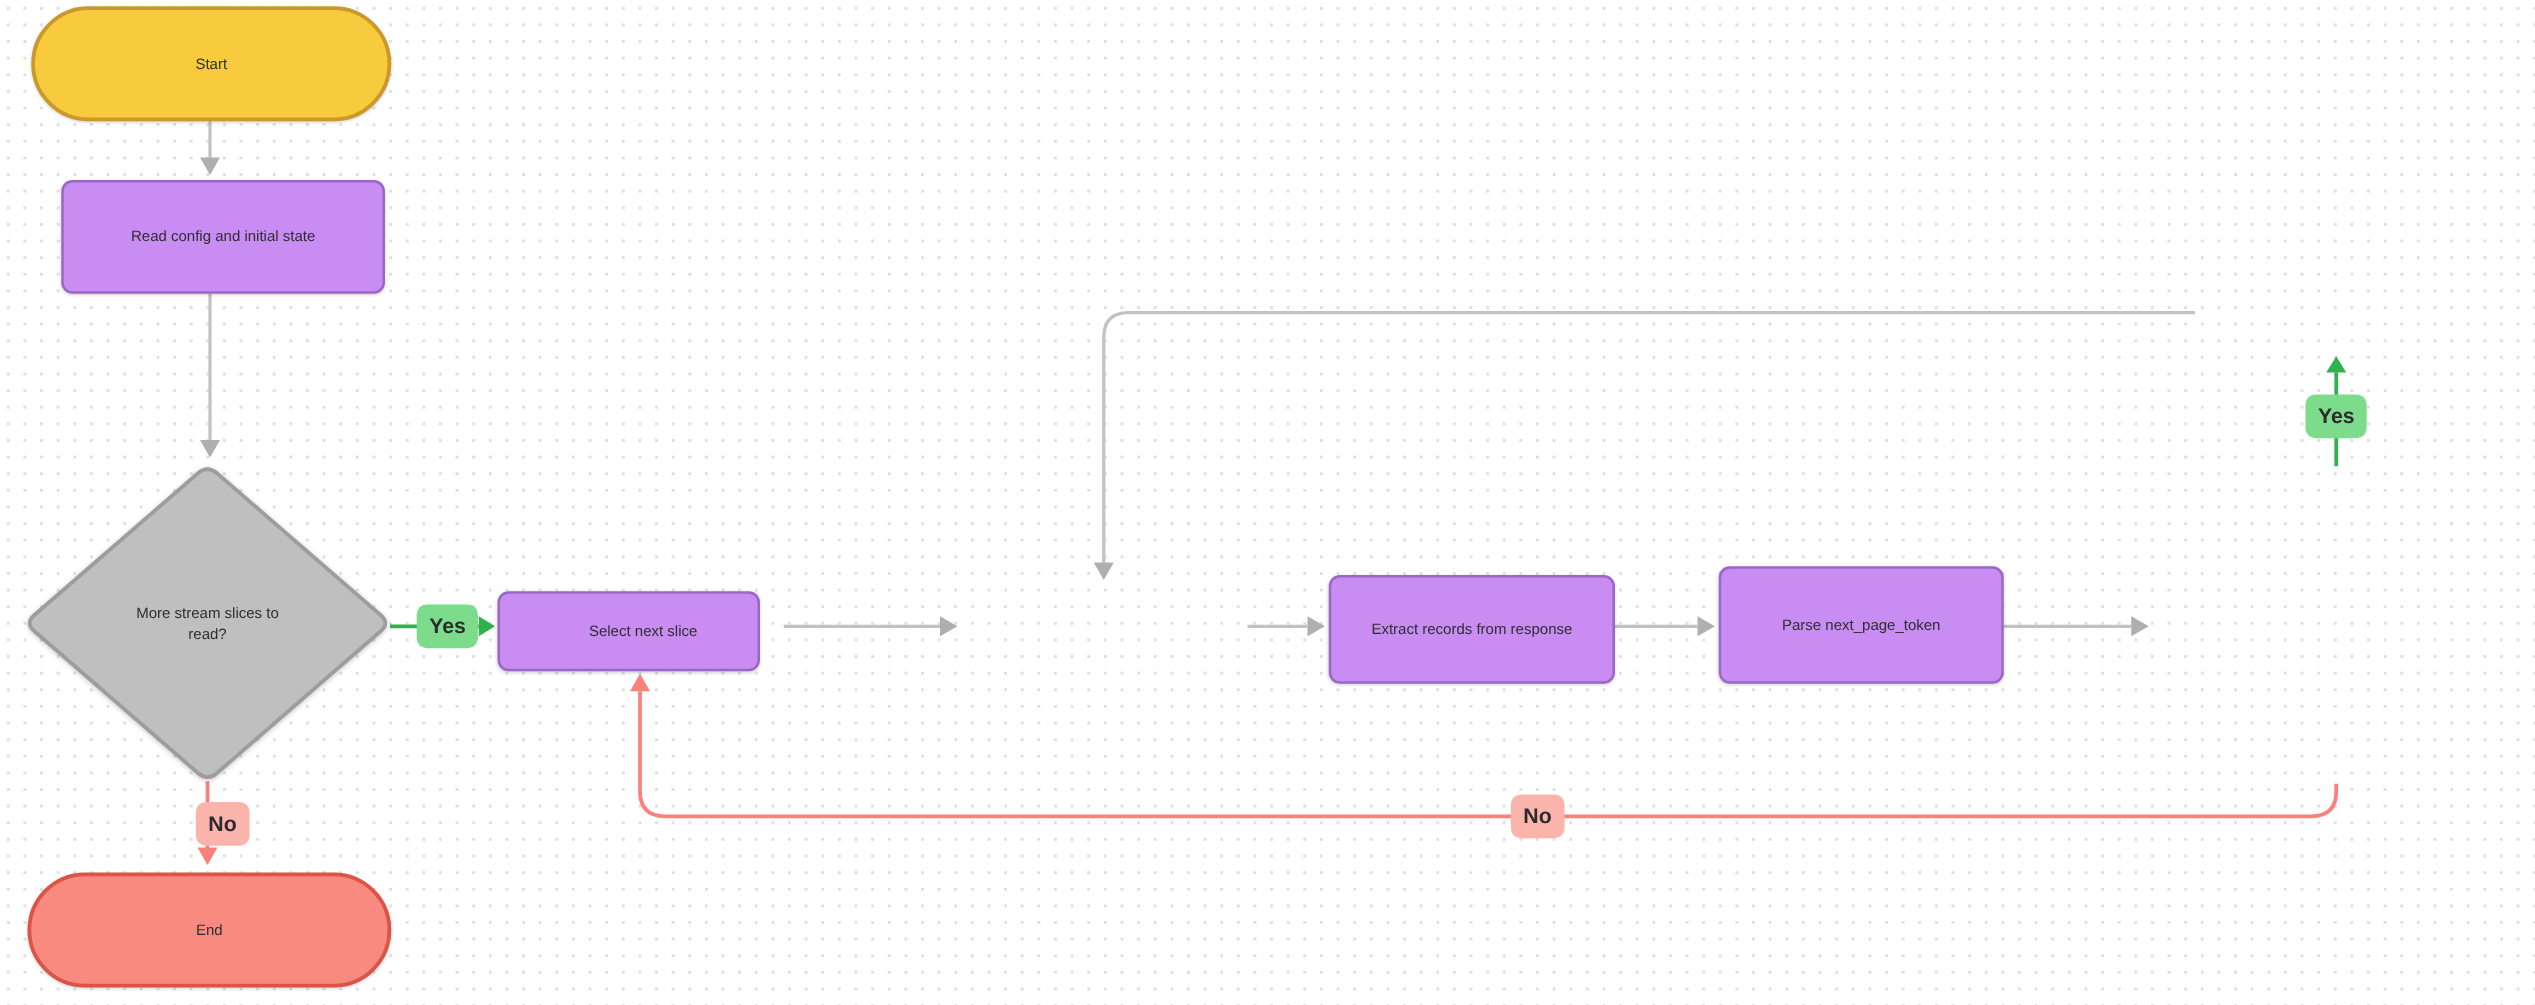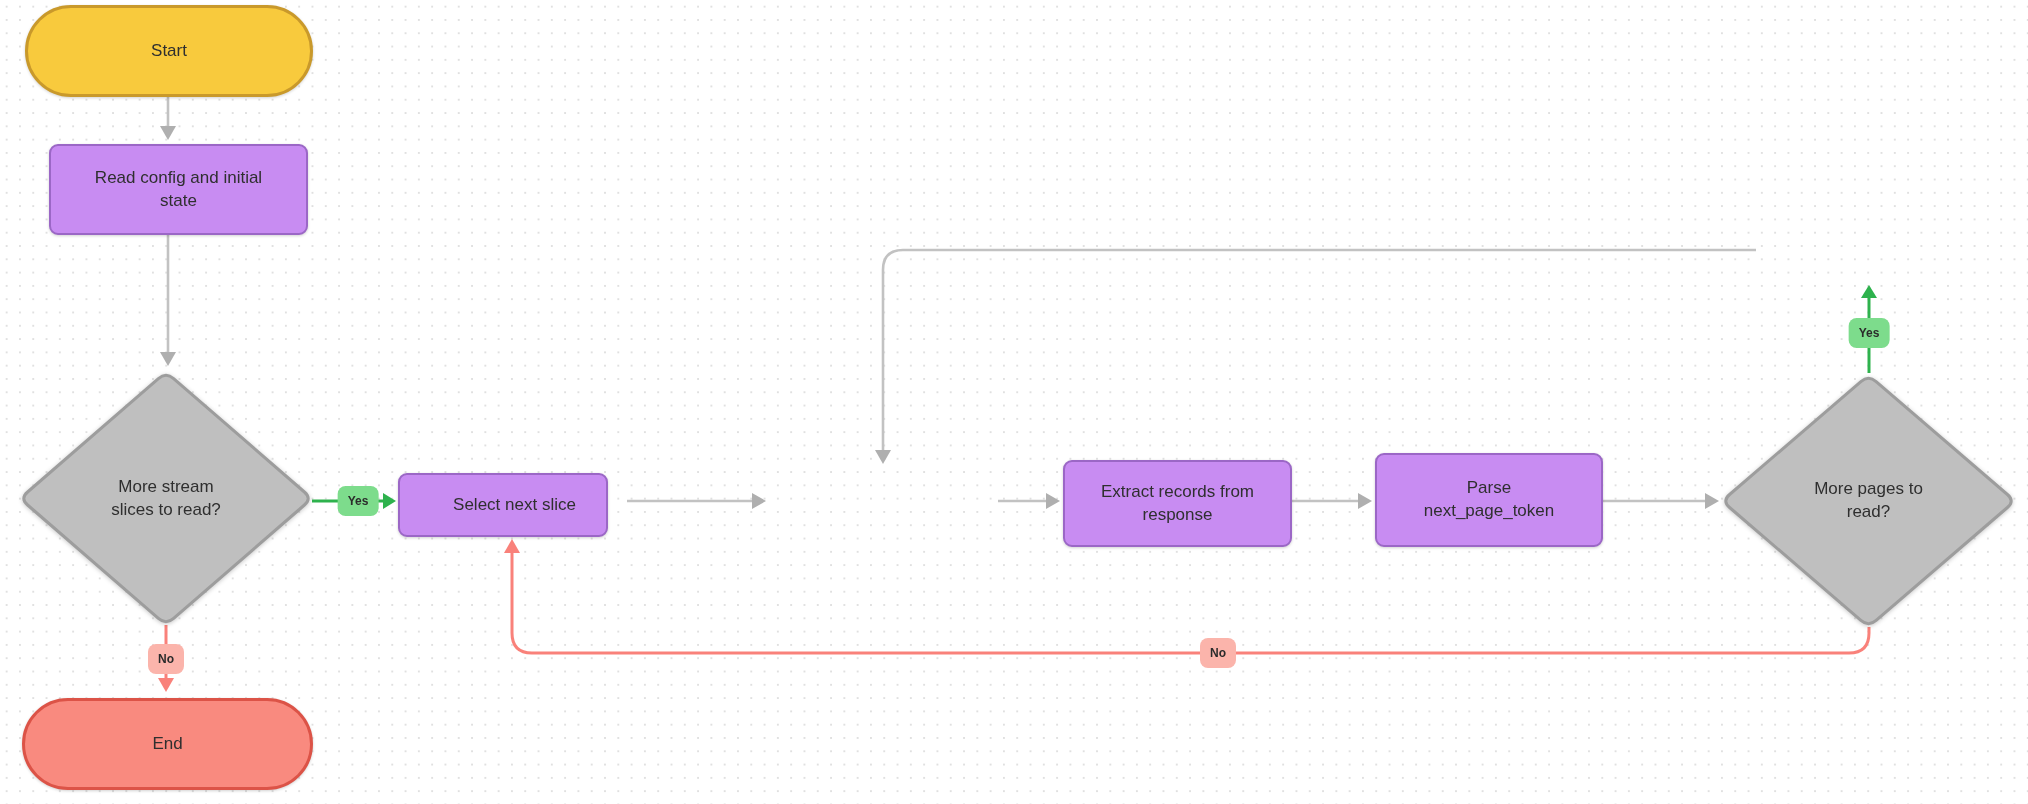--- a/index.html
+++ b/index.html
@@ -27,21 +27,21 @@
   .head-green  { fill: var(--yes-edge, #2eb24d);       stroke: none; }
   .head-red    { fill: var(--no-edge, #f9817a);        stroke: none; }
 
   .node {
     position: absolute;
     box-sizing: border-box;
     display: flex;
     align-items: center;
     justify-content: center;
     text-align: center;
-    font-size: 17px;
+    font-size: 12px;
     font-weight: 500;
     line-height: 1.35;
     box-shadow: 0 1px 3px rgba(0,0,0,0.18);
   }
   .terminal-start {
     background: var(--terminal-start-fill, #f8ca3d);
     border: 3px solid var(--terminal-start-border, #c9992b);
     border-radius: 46px;
   }
   .terminal-end {
@@ -71,29 +71,29 @@
   .diamond path {
     fill: var(--decision-fill, #bfbfbf);
     stroke: var(--decision-border, #9d9d9d);
     stroke-width: 3;
   }
   .diamond .diamond-label { position: relative; }
 
   .edge-label {
     position: absolute;
     transform: translate(-50%, -50%);
-    font-size: 12px;
+    font-size: 17px;
     font-weight: 600;
     padding: 9px 10px;
     border-radius: 8px;
     line-height: 1;
     color: #2b2b2b;
   }
   .label-yes { background: var(--yes-label-fill, #7ddc8c); }
-  .label-no  { background: var(--no-label-fill, #fbb4ab); }
+  .label-no  { background: var(--no-label-fill, #fbb4ab); margin-left: 12px; }
 
   .w130 { max-width: 130px; }
   .w120 { max-width: 120px; }
   .w190 { max-width: 190px; }
   .w170 { max-width: 170px; }
 </style>
 </head>
 <body>
 
 <div class="canvas">
@@ -166,26 +166,20 @@
 
 
   <div class="node process" style="left:1063px; top:460px; width:229px; height:87px;">
     <span>Extract records from response</span>
   </div>
 
   <div class="node process" style="left:1375px; top:453px; width:228px; height:94px;">
     <span class="w170">Parse next_page_token</span>
   </div>
 
-  <div class="node diamond" style="left:1722px; top:375px; width:293px; height:252px;">
-    <svg viewBox="0 0 293 252">
-      <path d="M138.9,6.6 Q146.5,0 154.1,6.6 L285.4,119.5 Q293,126 285.4,132.5 L154.1,245.4 Q146.5,252 138.9,245.4 L7.6,132.5 Q0,126 7.6,119.5 Z"></path>
-    </svg>
-    <div class="diamond-label w120">More pages to read?</div>
-  </div>
 
 
   <div class="node terminal-end" style="left:22px; top:698px; width:291px; height:92px;">
     <span>End</span>
   </div>
 
   <div class="edge-label label-yes" style="left:358px; top:501px;">Yes</div>
 
   <div class="edge-label label-no" style="left:166px; top:659px;">No</div>
 

